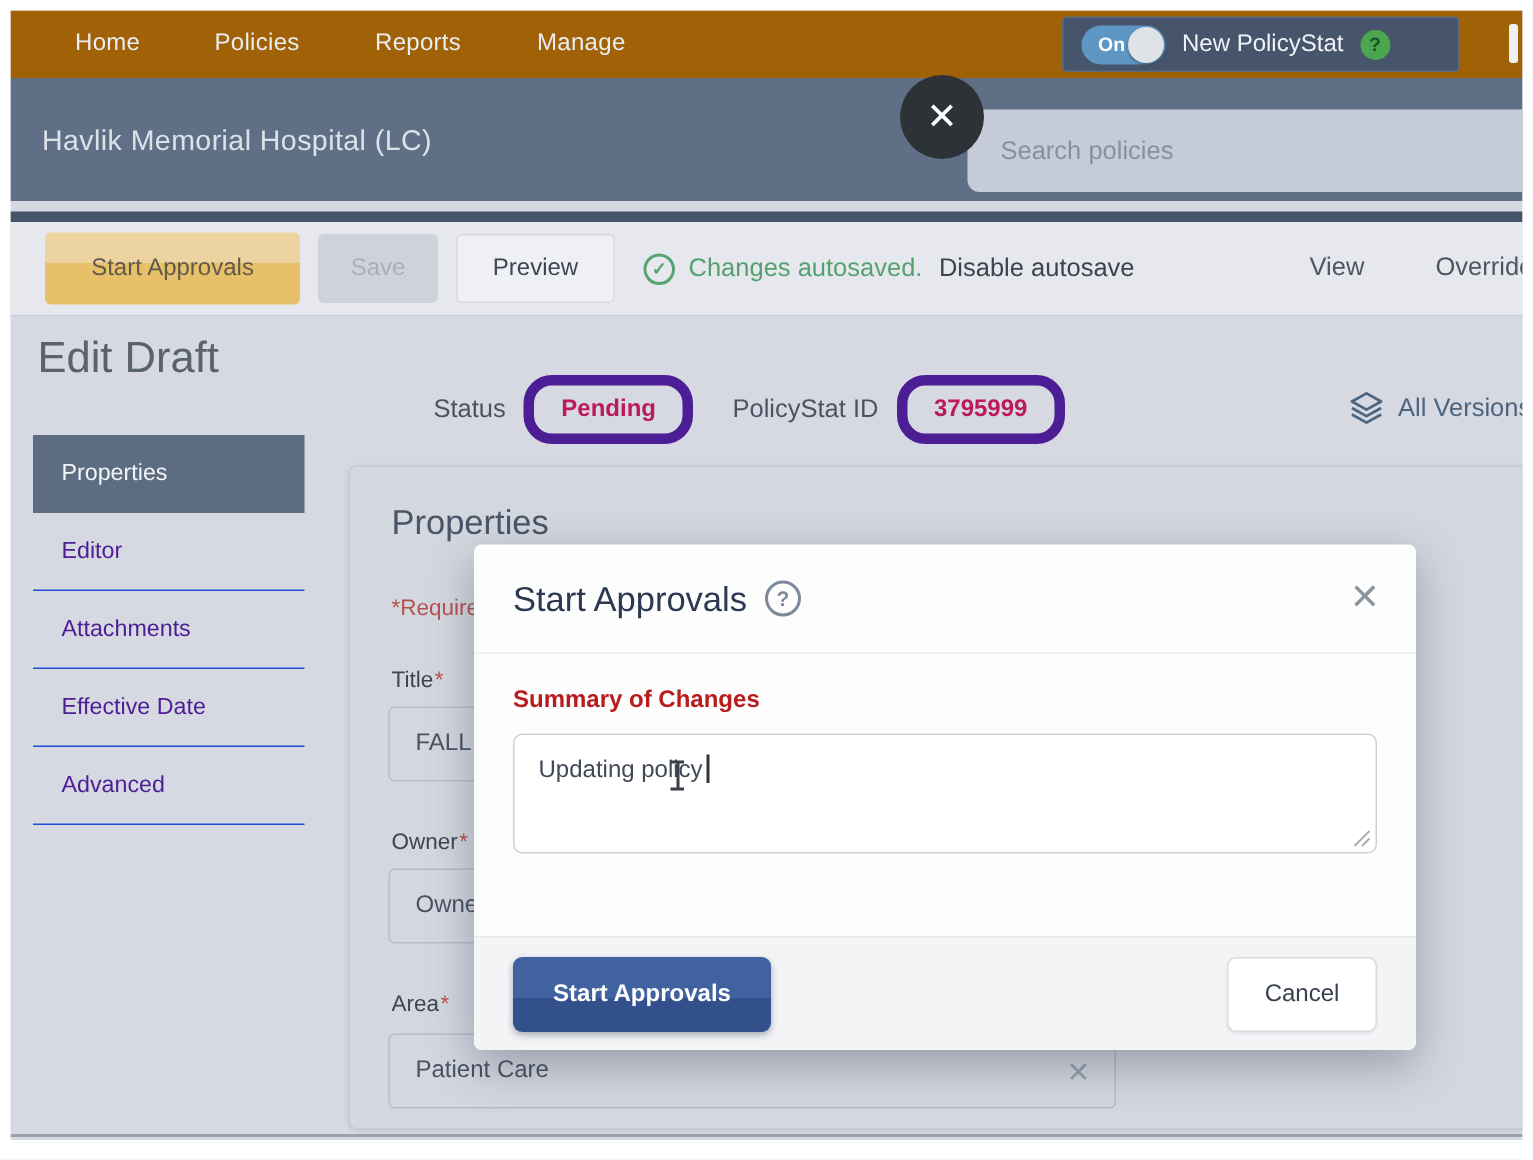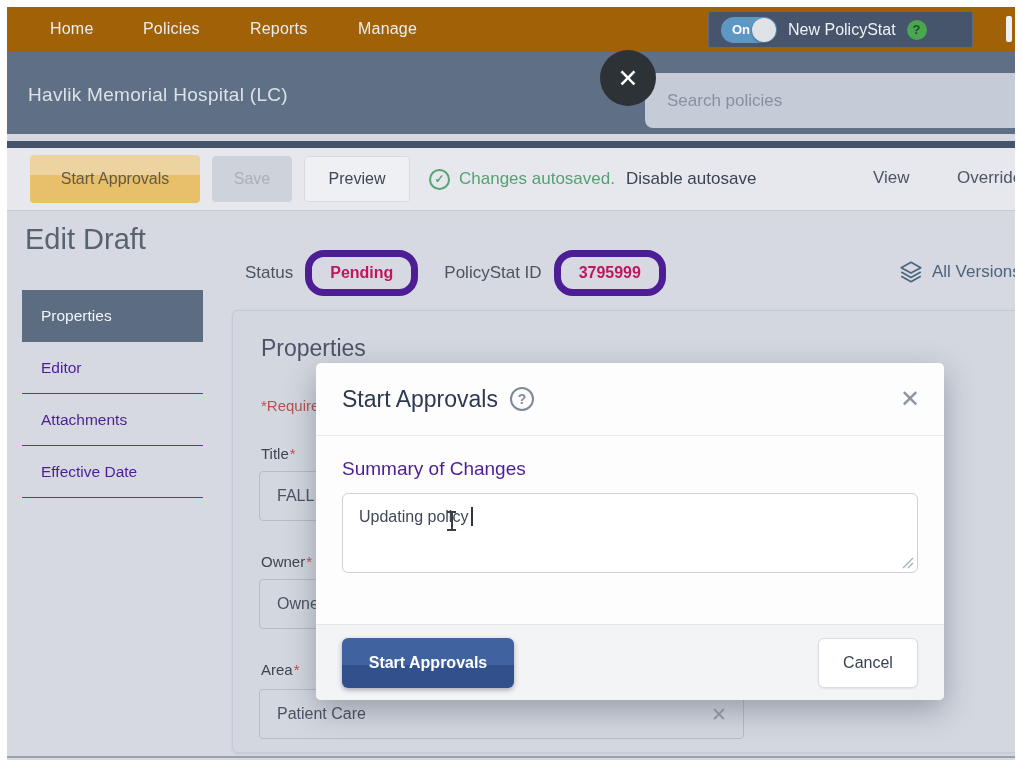--- a/index.html
+++ b/index.html
@@ -70,21 +70,21 @@
   .page-title { position:absolute; left:18px; top:216px; font-size:29px; font-weight:400; color:#596370; }
 
   .sidebar { position:absolute; left:15px; top:283px; width:181px; }
   .side-item {
     height:52px; display:flex; align-items:center; padding-left:19px;
     font-size:15.5px; color:#4c1d95; border-bottom:1px solid #1d4ed8; cursor:pointer;
   }
   .side-item.selected { background:#5c6c81; color:#f2f4f7; border-bottom:none; }
 
   .statusbar { position:absolute; left:238px; top:246px; height:40px; display:flex; align-items:center; gap:12px; }
-  .st-label { font-size:17px; color:#4b5462; }
+  .st-label { font-size:17px; color:#4b5462;margin-left:44px; }
   .st-label.id { margin-left:14px;text-align:right; }
   .pill {
     padding:7px 18px; border:7px solid #4c1d95; border-radius:19px;
     font-size:16px; font-weight:700; color:#be185d;
   }
   .versions { position:absolute; left:891px; top:252px; display:flex; align-items:center; gap:8px; cursor:pointer; white-space:nowrap; }
   .versions svg { flex:0 0 auto; }
   .versions-label { font-size:17px; color:#4d647e; }
 
   
@@ -114,21 +114,21 @@
   }
   .modal-header { position:relative; height:73px; border-bottom:1px solid #e9ebee; display:flex; align-items:center; padding:0 26px; }
   .modal-title { font-size:23px; font-weight:500; color:#2c3950; }
   .help-outline {
     width:24px; height:24px; border-radius:50%; border:2px solid #7e8999; color:#7e8999;
     font-size:14px; font-weight:700; display:flex; align-items:center; justify-content:center;
     margin-left:12px; cursor:pointer;
   }
   .modal-close { position:absolute; right:24px; top:24px; font-size:24px; font-weight:300; color:#8b949f; cursor:pointer; line-height:1; }
   .modal-body { padding:22px 26px 0; }
-  .summary-label { font-size:19px; font-weight:400; color:#4c1d95; }
+  .summary-label { font-size:16px; font-weight:700; color:#b91c1c; }
   .textarea {
     position:relative; margin-top:13px; width:576px; height:80px;
     background:#ffffff; border:1px solid #ccd1d8; border-radius:6px;
     padding:13px 16px; font-size:16px; color:#414856; cursor:text;
   }
   .caret { display:inline-block; width:2px; height:19px; background:#2f3640; margin-left:3px; vertical-align:-4px; }
   .ibeam { position:absolute; left:104px; top:17px; width:9px; height:20px; }
   .ibeam::before,.ibeam::after { content:""; position:absolute; left:0; width:9px; height:2px; background:#3a3f46; }
   .ibeam::before { top:0; } .ibeam::after { bottom:0; }
   .ibeam .stem { position:absolute; left:3.5px; top:1px; width:2px; height:18px; background:#3a3f46; }
@@ -195,20 +195,21 @@
     <span class="tb-link view">View</span>
     <span class="tb-link override">Override</span>
   </div>
 
   <h2 class="page-title">Edit Draft</h2>
   <nav class="sidebar">
     <div class="side-item selected">Properties</div>
     <div class="side-item">Editor</div>
     <div class="side-item">Attachments</div>
     <div class="side-item">Effective Date</div>
+    <div class="side-item">Advanced</div>
   </nav>
 
   <div class="statusbar">
     <span class="st-label">Status</span>
     <span class="pill">Pending</span>
     <span class="st-label id">PolicyStat ID</span>
     <span class="pill">3795999</span>
   </div>
   <div class="versions">
     <svg width="26" height="26" viewBox="0 0 24 24" fill="none" stroke="#4d647e" stroke-width="1.6" stroke-linejoin="round">

